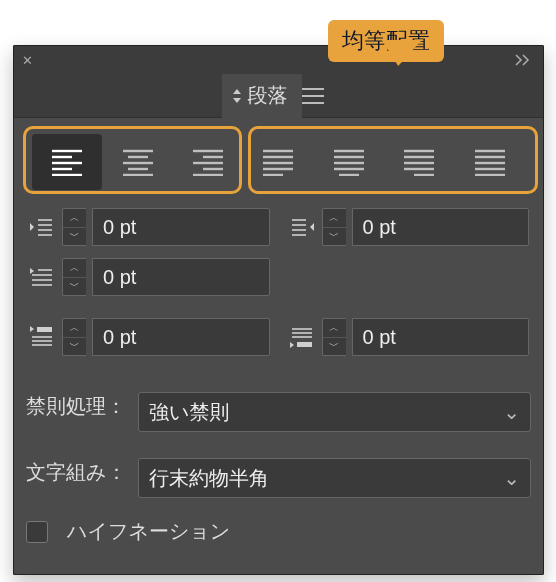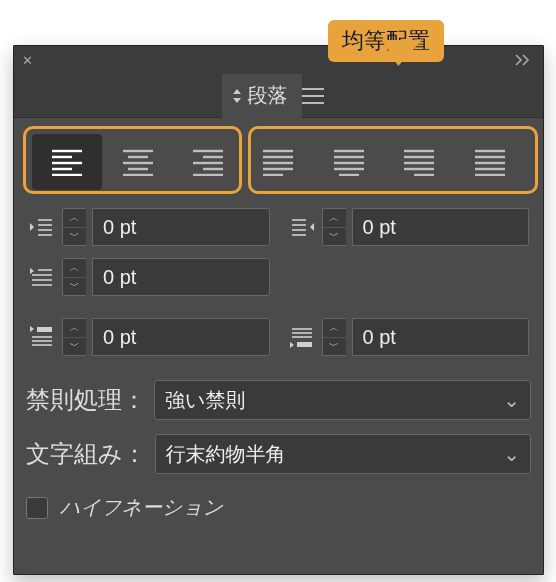--- a/index.html
+++ b/index.html
@@ -138,33 +138,33 @@
     border:1px solid #666;
     border-radius:0 2px 2px 0;
     display:flex;align-items:center;
     padding:0 10px;
     color:#eee;font-size:20px;text-align:center;
   }
   .field-grid.section2{margin-top:22px;}
 
   .selects{margin-top:24px;display:flex;flex-direction:column;gap:14px;}
   .selrow{display:flex;align-items:center;gap:8px;}
-  .selrow label{font-size:24px;color:#ddd;min-width:104px;}
+  .selrow label{font-size:20px;color:#ddd;min-width:104px;}
   .selbox{
     flex:1;height:40px;
     background:#3a3a3a;border:1px solid #666;border-radius:3px;
     display:flex;align-items:center;justify-content:space-between;
-    padding:0 10px;color:#eee;font-size:20px;
+    padding:0 10px;color:#eee;font-size:20px;margin-top:12px;
   }
   .selbox .chev{color:#bbb;}
 
   .checkrow{
     margin-top:20px;
-    display:flex;align-items:center;gap:12px;
-    font-size:20px;color:#ddd;font-style:italic;
+    display:flex;align-items:center;gap:19px;
+    font-size:20px;color:#ddd;
   }
   .chkbox{
     width:22px;height:22px;border:1px solid #777;border-radius:3px;background:#3a3a3a;
   }
 
 </style>
 </head>
 <body>
 
 <div class="callout">

